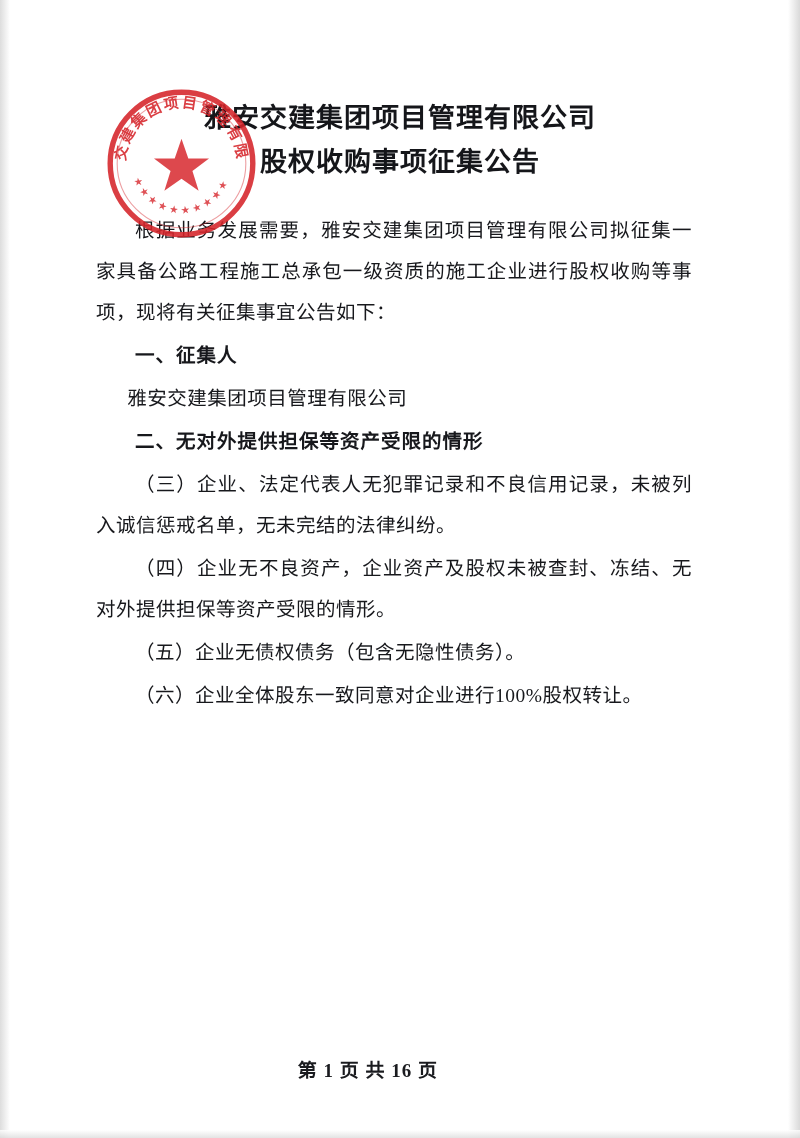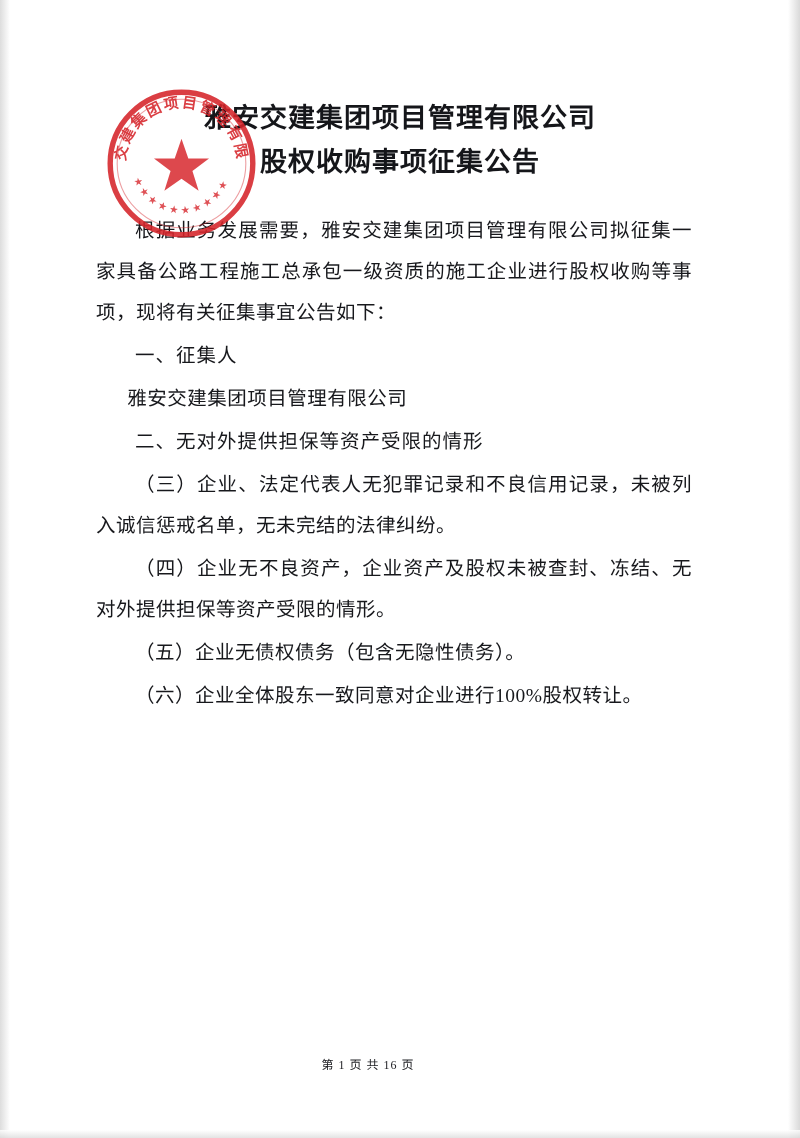--- a/index.html
+++ b/index.html
@@ -92,40 +92,40 @@
   }
   p {
     margin: 0 12px 2px 0;
     text-align: justify;
     text-justify: inter-ideograph;
   }
   p.indent {
     text-indent: 2em;
   }
   p.heading {
-    font-weight: normal;
+    font-weight: bold;
     text-indent: 2em;
     letter-spacing: 1px;
   }
   p.plain-indent1 {
     text-indent: 1.6em;
   }
   p.sub {
     text-indent: 2em;
   }
 
   
   .footer {
     position: absolute;
     left: 0;
     top: 1055px;
     width: 736px;
     text-align: center;
-    font-size: 12px;
-    font-weight: normal;
+    font-size: 19px;
+    font-weight: bold;
     color: #1a1b1f;
     letter-spacing: 1px;
   }
 </style>
 </head>
 <body>
 
 <div class="page">
   <div class="page-inner">
 

